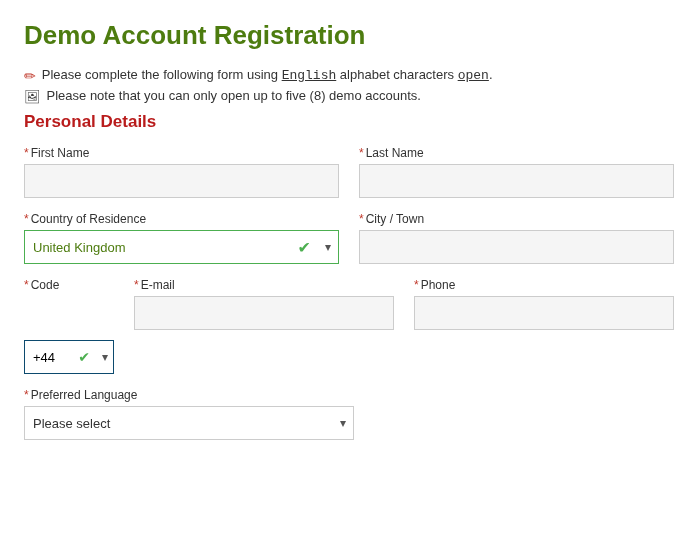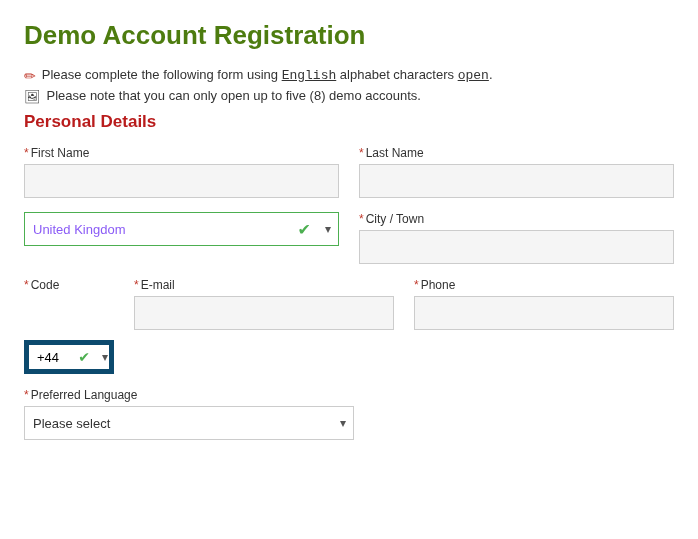--- a/index.html
+++ b/index.html
@@ -78,21 +78,21 @@
       color: #333;
       outline: none;
       width: 100%;
     }
     .form-select {
       height: 34px;
       border: 1px solid #4CAF50;
       background: #fff;
       padding: 0 8px;
       font-size: 13px;
-      color: #8b5cf6;
+      color: #4d7c0f;
       outline: none;
       width: 100%;
       appearance: none;
       -webkit-appearance: none;
       cursor: pointer;
       background-image: none;
     }
     .select-wrapper {
       position: relative;
       display: flex;
@@ -130,21 +130,21 @@
       padding: 0 8px;
       padding-right: 30px;
     }
     .code-select-wrapper {
       position: relative;
       display: flex;
       align-items: center;
     }
     .code-select-wrapper select {
       width: 100%;
-      border: 5px solid #0c4a6e;
+      border: 1px solid #0c4a6e;
       background: #fff;
       height: 34px;
       padding: 0 48px 0 8px;
       font-size: 13px;
       appearance: none;
       -webkit-appearance: none;
       cursor: pointer;
       outline: none;
     }
     .notices {
@@ -181,20 +181,23 @@
   <div class="form-group">
     <label class="form-label">
       <span class="required-star">*</span><span>Last Name</span>
     </label>
     <input type="text" class="form-input" value="" style="">
   </div>
 </div>
 
 <div class="form-row">
   <div class="form-group">
+    <label class="form-label">
+      <span class="required-star">*</span><span>Country of Residence</span>
+    </label>
     <div class="select-wrapper">
       <select class="form-select">
         <option value="United Kingdom" selected="">United Kingdom</option>
         <option value="United States">United States</option>
         <option value="Germany">Germany</option>
         <option value="France">France</option>
       </select>
       <span class="select-checkmark">✔</span>
       <span class="select-arrow">▾</span>
     </div>

